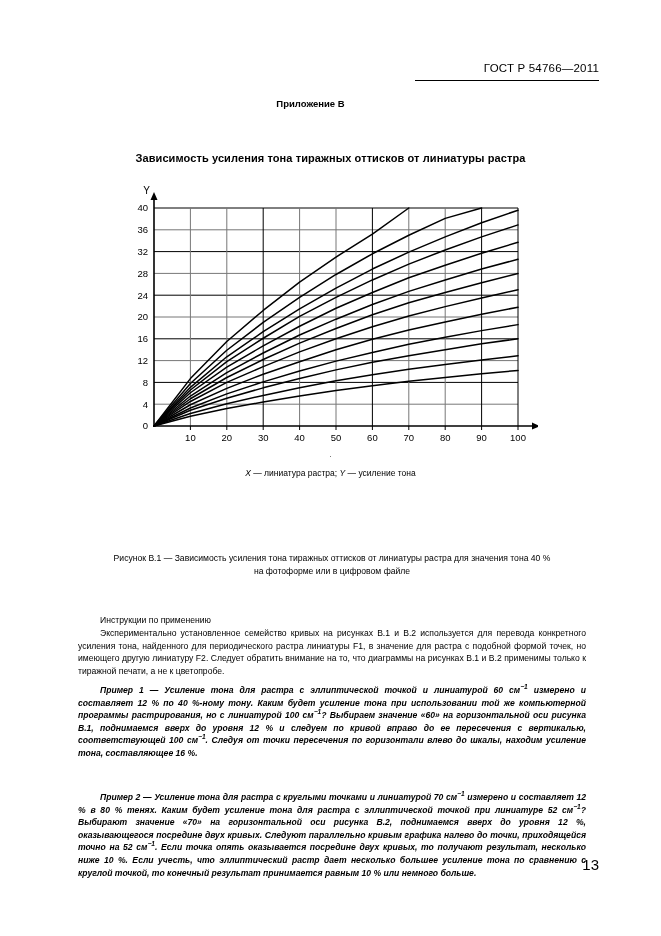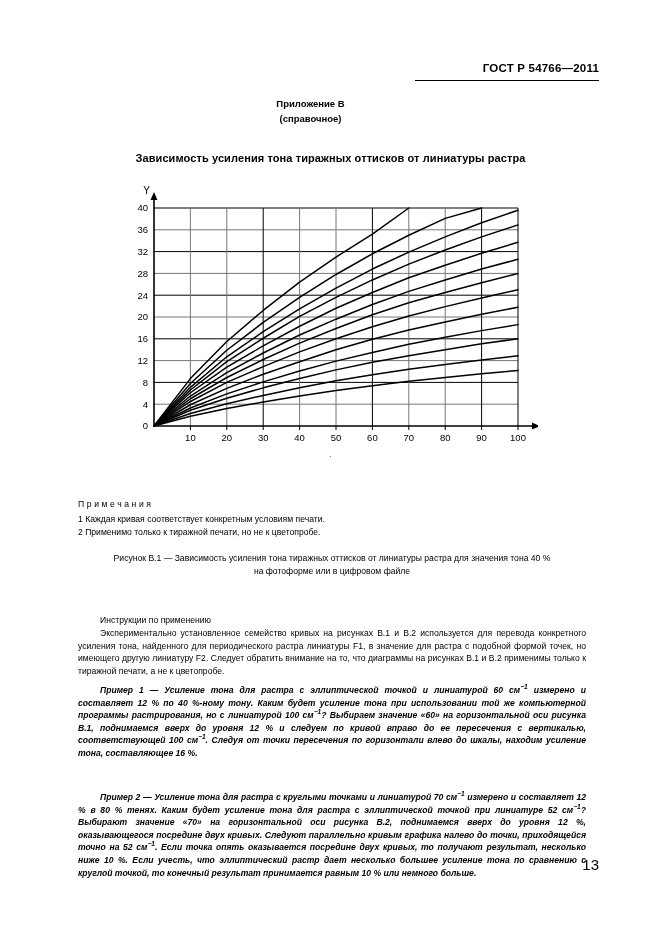--- a/index.html
+++ b/index.html
@@ -7,21 +7,21 @@
     width:661px;height:936px;background:#ffffff;
     font-family:"Liberation Sans",sans-serif;
     color:#000;position:relative;overflow:hidden;
   }
   .page{position:absolute;left:0;top:0;width:661px;height:936px;}
 
   
   .doc-header{
     position:absolute;left:0;top:62px;width:661px;
     text-align:right;padding-right:62px;box-sizing:border-box;
-    font-size:11.5px;font-weight:bold;letter-spacing:0.2px;
+    font-size:11.5px;font-weight:normal;letter-spacing:0.2px;
   }
   .header-rule{
     position:absolute;left:415px;top:80px;width:184px;height:1px;background:#000;
   }
 
   
   .appendix{
     position:absolute;left:0;top:96px;width:621px;text-align:center;
     font-size:9.5px;font-weight:bold;line-height:15px;
   }
@@ -83,21 +83,20 @@
 </head>
 <body>
 
 <div class="page">
 
   <div class="doc-header">ГОСТ Р 54766—2011</div>
   <div class="header-rule"></div>
 
   <div class="appendix">
     <div>Приложение В</div>
-    <div class="sub">(справочное)</div>
   </div>
 
   <div class="main-title">Зависимость усиления тона тиражных оттисков от линиатуры растра</div>
 
   <div class="chart-wrap">
     <svg class="chart-svg" id="chart" width="420" height="258" viewBox="0 0 420 258">
         <line x1="36" y1="218.2" x2="400" y2="218.2" stroke="#777" stroke-width="1"></line>
         <line x1="36" y1="196.4" x2="400" y2="196.4" stroke="#000" stroke-width="1"></line>
         <line x1="36" y1="174.60000000000002" x2="400" y2="174.60000000000002" stroke="#777" stroke-width="1"></line>
         <line x1="36" y1="152.8" x2="400" y2="152.8" stroke="#000" stroke-width="1"></line>
@@ -165,26 +164,24 @@
         <text x="327.2" y="255" text-anchor="middle" font-size="9.5" font-family="&quot;Liberation Sans&quot;, sans-serif" fill="#000">80</text>
         <text x="363.6" y="255" text-anchor="middle" font-size="9.5" font-family="&quot;Liberation Sans&quot;, sans-serif" fill="#000">90</text>
         <text x="400" y="255" text-anchor="middle" font-size="9.5" font-family="&quot;Liberation Sans&quot;, sans-serif" fill="#000">100</text>
         <text x="32" y="8" text-anchor="end" font-size="10" font-family="&quot;Liberation Sans&quot;, sans-serif" fill="#000">Y</text>
         <text x="426" y="254" text-anchor="start" font-size="10" font-style="italic" font-family="&quot;Liberation Sans&quot;, sans-serif" fill="#000">X</text>
       </svg>
   </div>
 
   <div class="tiny-mark">·</div>
 
-
-  <div class="notes">
-    <div class="notes-title">Примечания</div>
-    <p class="notes-item">1  Каждая кривая соответствует конкретным условиям печати.</p>
-    <p class="notes-item">2  Применимо только к тиражной печати, но не к цветопробе.</p>
-  </div>
+  <div class="chart-legend">
+    <i>X</i><span> — линиатура растра; </span><i>Y</i><span> — усиление тона</span>
+  </div>
+
 
   <div class="fig-caption">
     <div>Рисунок В.1 — Зависимость усиления тона тиражных оттисков от линиатуры растра для значения тона 40 %</div>
     <div>на фотоформе или в цифровом файле</div>
   </div>
 
   <div class="body-block instr">
     <p class="indent">Инструкции по применению</p>
   </div>
 

